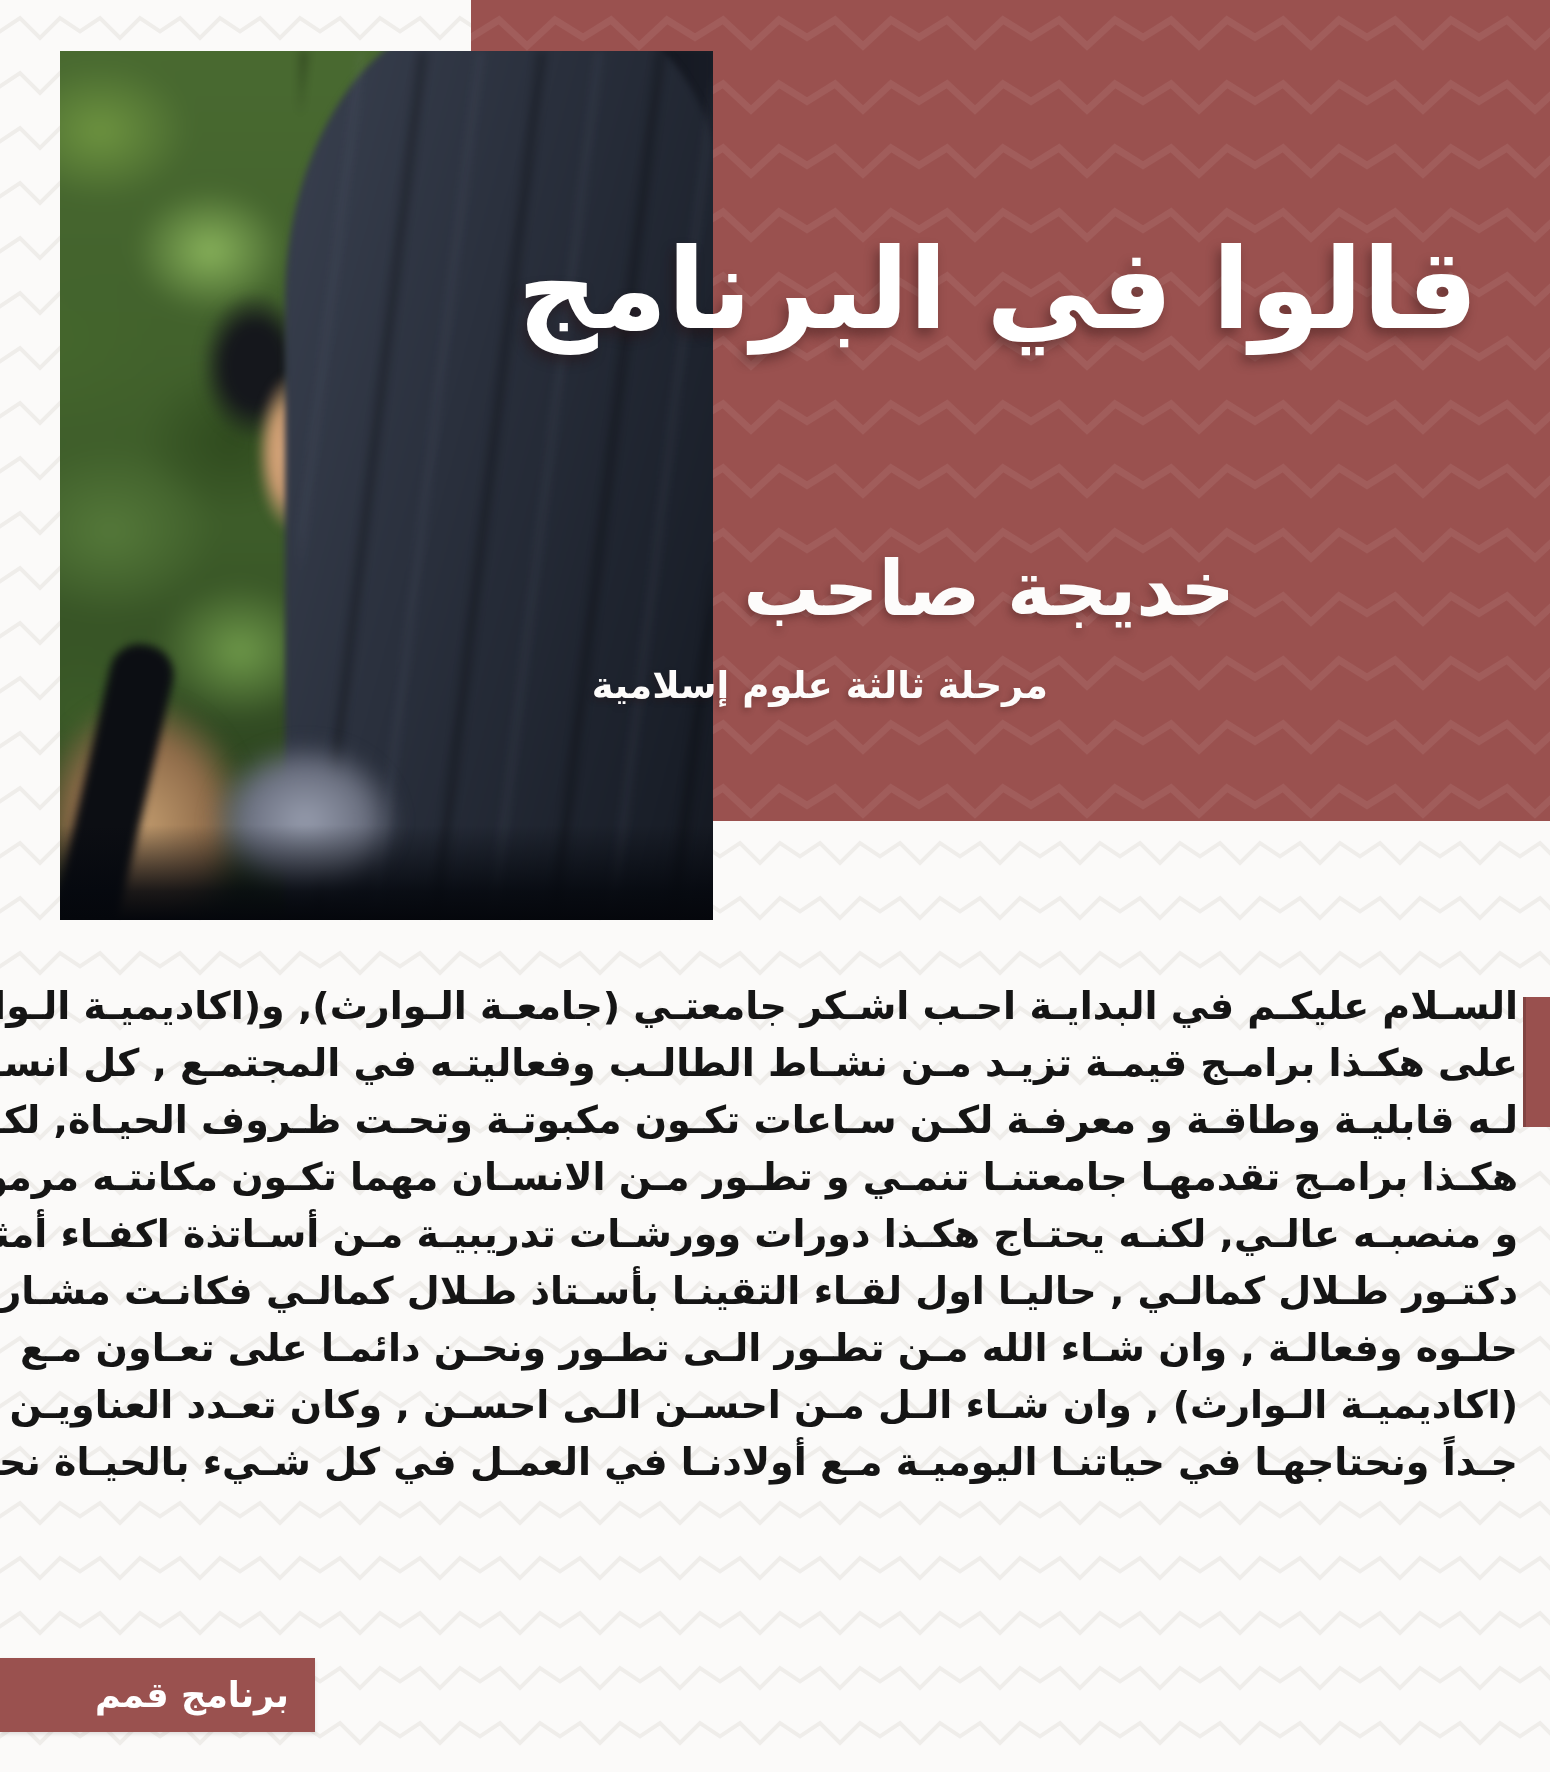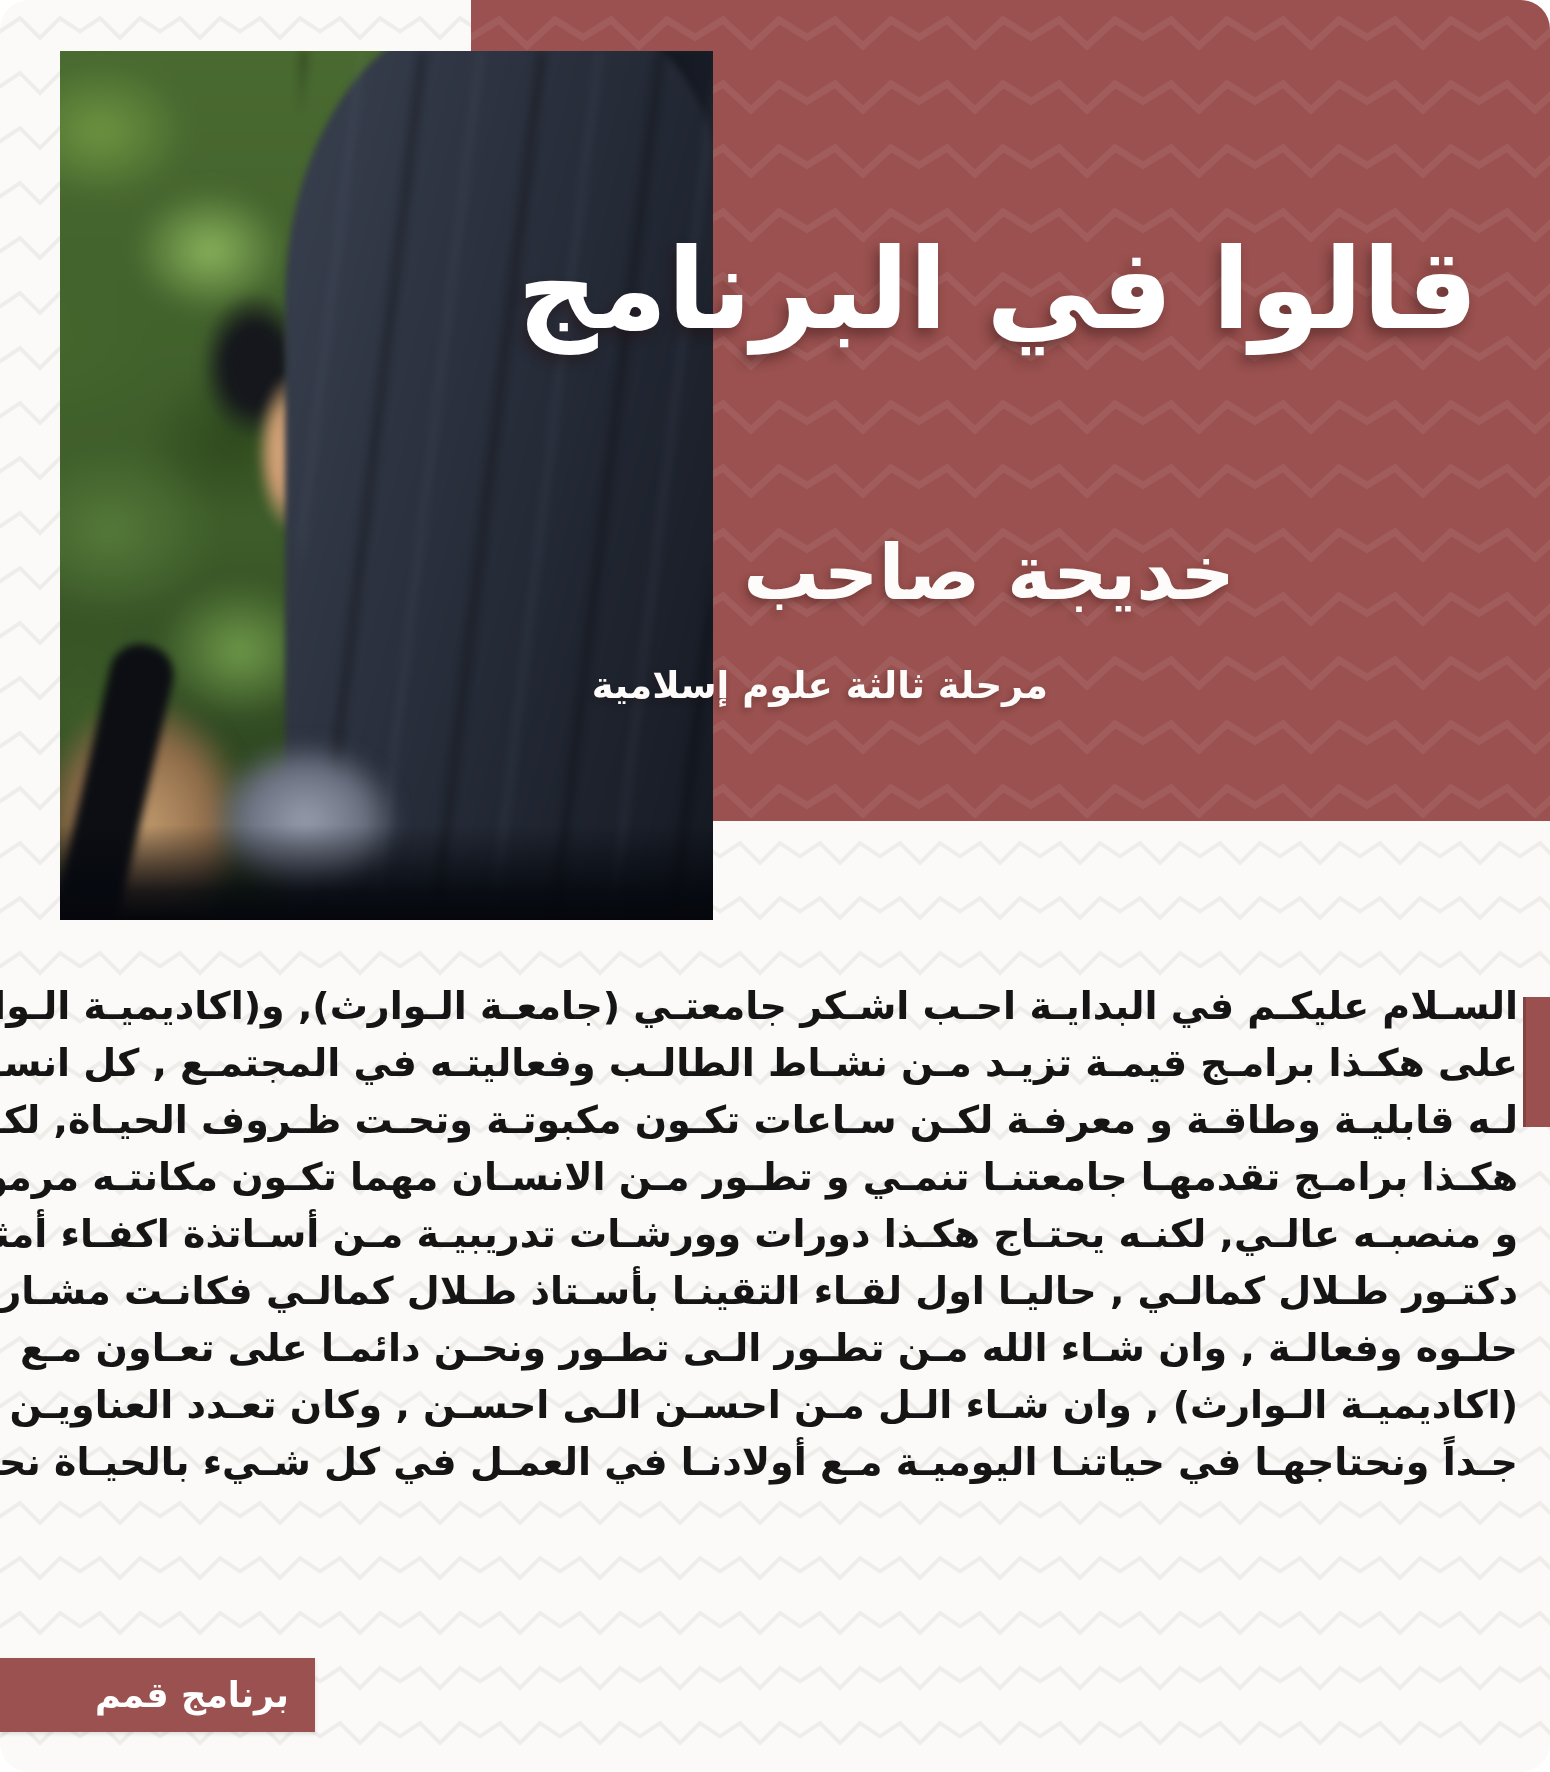--- a/index.html
+++ b/index.html
@@ -2,21 +2,20 @@
 <html lang="ar" dir="rtl"><head>
 <meta charset="utf-8">
 <style>
   html,body{margin:0;padding:0;background:#ffffff;}
   .page{
     position:relative;
     width:1550px;height:1772px;
     overflow:hidden;
     background:#fbfaf9;
     font-family:"DejaVu Sans",sans-serif;
-    border-radius:29px;
   }
   .bg-pattern{position:absolute;left:0;top:0;z-index:0;}
   
   .maroon-block{
     position:absolute;left:471px;top:0;width:1079px;height:821px;
     background:#9a514f;z-index:1;
   }
   .maroon-block svg{position:absolute;left:0;top:0;}
   
   .photo{
@@ -84,21 +83,21 @@
     background:linear-gradient(180deg,rgba(5,8,14,0) 0%,rgba(5,8,14,0.85) 70%,#05070c 100%);
   }
   
   .hero-title{
     position:absolute;top:128px;right:72px;z-index:3;
     font-size:112px;font-weight:800;color:#ffffff;line-height:1.55;
     white-space:nowrap;direction:rtl;
     text-shadow:-4px 7px 12px rgba(40,15,15,0.40);
   }
   .person-name{
-    position:absolute;top:524px;right:315px;z-index:3;
+    position:absolute;top:540px;right:315px;z-index:3;
     font-size:76px;font-weight:800;color:#fdfcfb;line-height:1.3;
     white-space:nowrap;direction:rtl;
     text-shadow:-2px 4px 8px rgba(40,15,15,0.35);
   }
   .person-stage{
     position:absolute;top:662px;right:502px;z-index:3;
     font-size:37px;font-weight:800;color:#fdfcfb;line-height:1.3;
     white-space:nowrap;direction:rtl;
     text-shadow:-2px 3px 6px rgba(40,15,15,0.3);
   }

